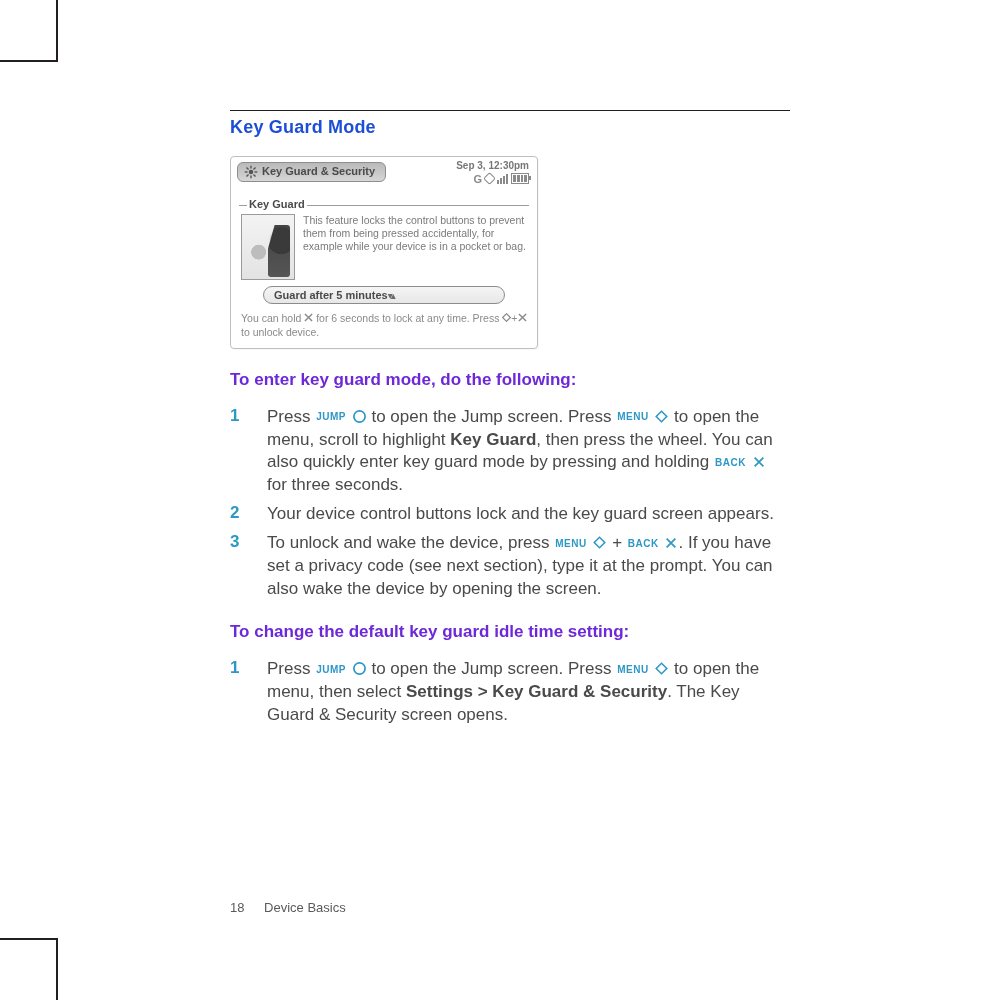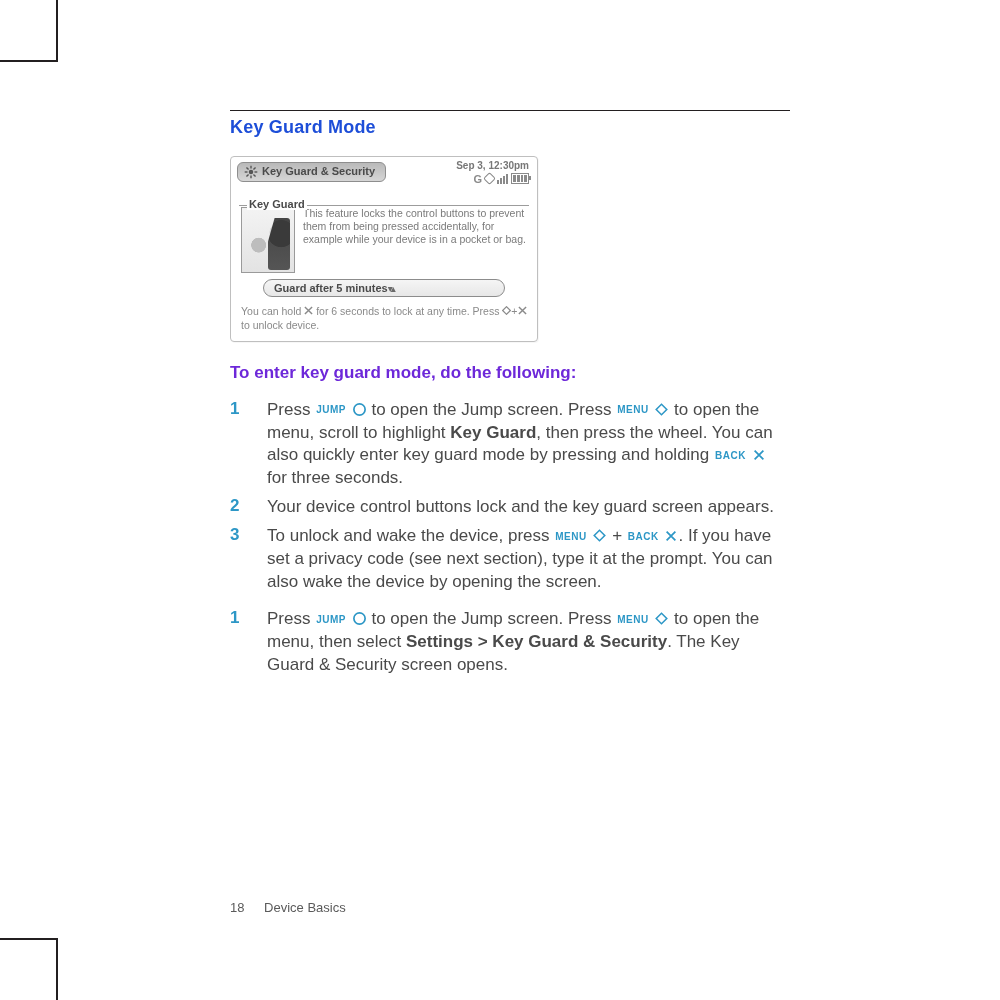--- a/index.html
+++ b/index.html
@@ -135,21 +135,21 @@
     color: #4a4a4a;
     margin-left: 16px;
     z-index: 2;
     display: inline-block;
     padding: 0 2px;
     background: #fff;
   }
   .shot-group {
     margin: -7px 8px 6px 8px;
     border-top: 1px solid #9c9c9c;
-    padding-top: 1px;
+    padding-top: 8px;
   }
   .shot-row {
     display: flex;
     gap: 8px;
     padding: 0 2px 6px 2px;
   }
   .shot-thumb {
     width: 52px;
     min-width: 52px;
     height: 64px;
@@ -312,20 +312,21 @@
               <rect x="4" y="4" width="8" height="8" transform="rotate(45 8 8)" fill="none" stroke="#2d97c6" stroke-width="1.6"></rect>
             </svg></span><span> + </span><span class="key-label">BACK</span>
         <span class="key-icon"><svg width="14" height="14" viewBox="0 0 16 16">
               <path d="M3 3 L13 13 M13 3 L3 13" stroke="#2d97c6" stroke-width="2" fill="none"></path>
             </svg></span><span>. If you have set a privacy code (see next section), type it at the prompt. You can also wake the device by opening the screen.</span>
       </span>
     </li>
   </ol>
 
 
+  <p class="body bold">To change the default key guard idle time setting:</p>
 
   <ol class="ol">
     <li class="li">
       <span class="num">1</span>
       <span class="li-body">
         <span>Press </span><span class="key-label">JUMP</span>
         <span class="key-icon"><svg width="15" height="15" viewBox="0 0 16 16">
               <circle cx="8" cy="8" r="6" fill="none" stroke="#2d97c6" stroke-width="1.8"></circle>
             </svg></span><span> to open the Jump screen. Press </span><span class="key-label">MENU</span>
         <span class="key-icon"><svg width="15" height="15" viewBox="0 0 16 16">

